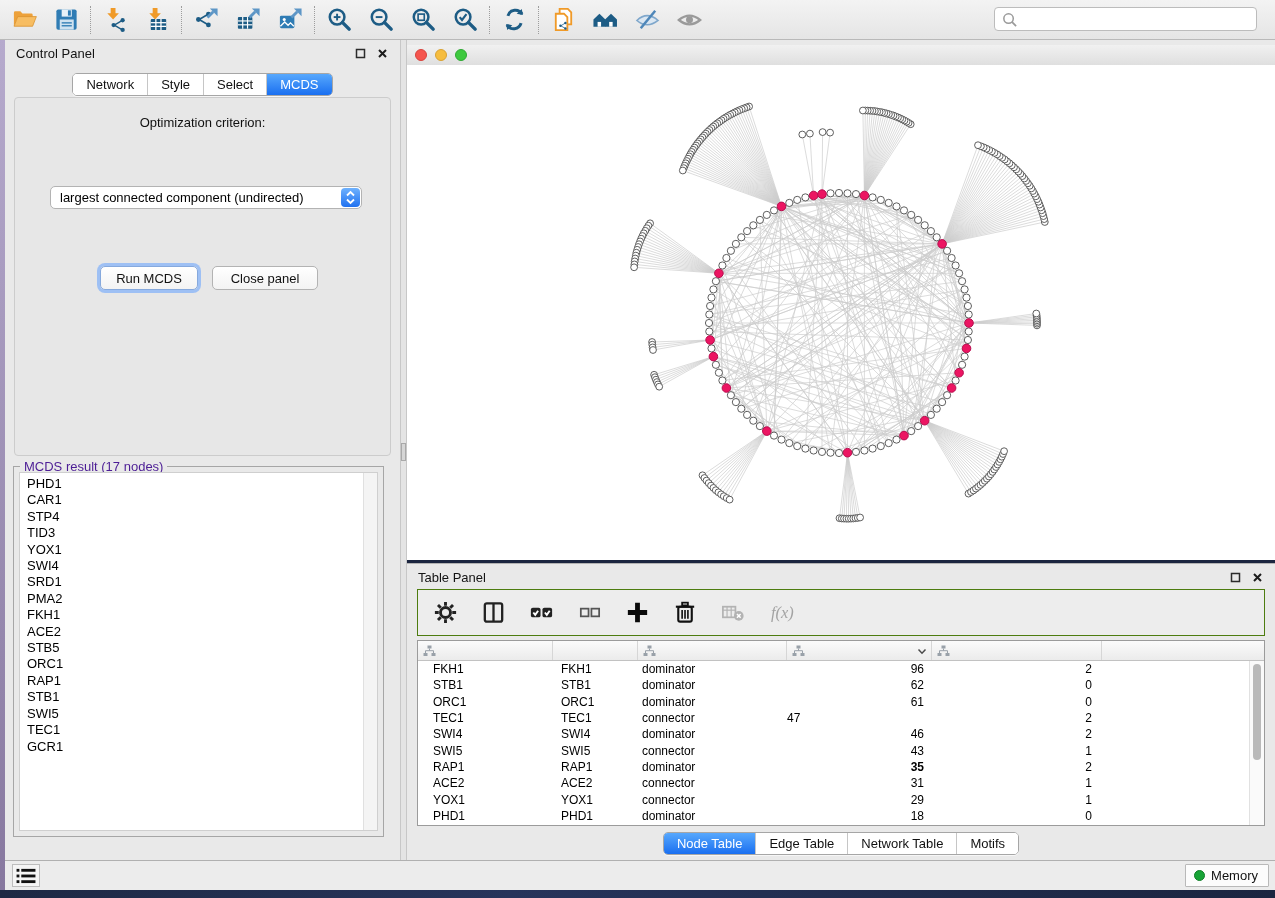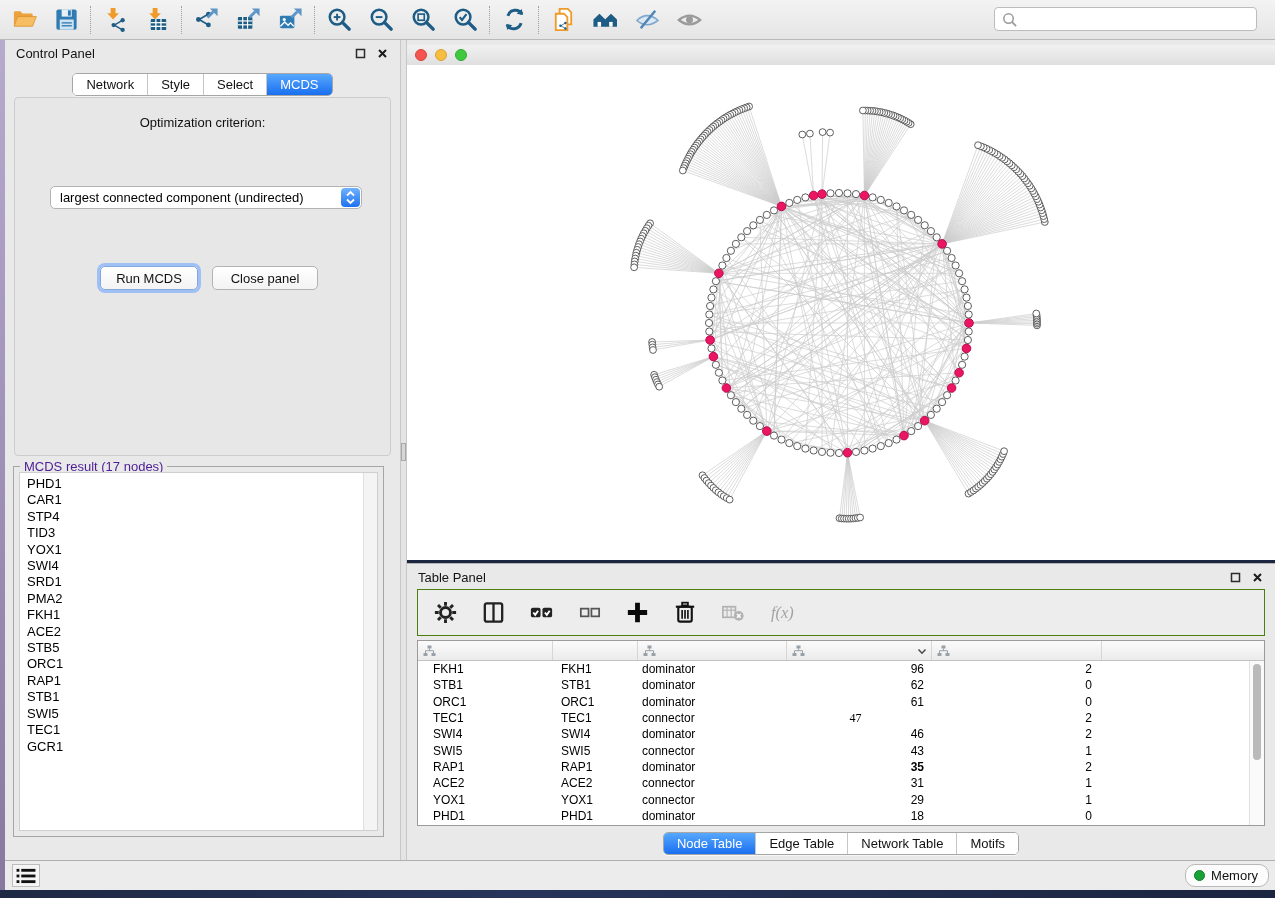--- a/index.html
+++ b/index.html
@@ -76,21 +76,21 @@
   .tbody{position:absolute;top:20px;left:0;right:14px;bottom:0;font-size:12px;color:#000;overflow:hidden}
   .tr{display:flex;height:16.3px;align-items:center}
   .td{overflow:hidden;white-space:nowrap;box-sizing:border-box}
   #tp-scroll{position:absolute;right:0;top:20px;bottom:0;width:14px;background:#fafafa;border-left:1px solid #e1e1e1}
   #tp-thumb{position:absolute;top:3px;left:3px;width:8px;height:96px;background:#b9b9b9;border-radius:4px}
   #tp-tabs{position:absolute;left:0;right:0;top:268px;text-align:center}
 
   
   #status-bar{left:5px;top:860px;width:1270px;height:30px;background:#ececec;border-top:1px solid #b0b0b0;box-sizing:border-box}
   #list-btn{position:absolute;left:7px;top:3px;width:28px;height:23px;background:#f5f5f5;border:1px solid #bdbdbd;display:flex;align-items:center;justify-content:center;padding:0}
-  #memory-btn{position:absolute;right:6px;top:3px;height:23px;padding:0 10px 0 8px;background:#fcfcfc;border:1px solid #b9b9b9;border-radius:10px;display:flex;align-items:center;gap:6px;font-size:13px;color:#111}
+  #memory-btn{position:absolute;right:6px;top:3px;height:23px;padding:0 10px 0 8px;background:#fcfcfc;border:1px solid #b9b9b9;border-radius:1px;display:flex;align-items:center;gap:6px;font-size:13px;color:#111}
   #memory-dot{width:11px;height:11px;border-radius:50%;background:#17a336;border:1px solid #0f7f27;box-sizing:border-box}
 </style>
 </head>
 <body>
 
 <div id="toolbar" class="abs">
     <div class="tb-group">
       <button class="tb-btn">
         <svg width="27" height="27" viewBox="0 0 28 28">
           <path d="M3 21 V7 a1.5 1.5 0 0 1 1.5-1.5 h5.2 l2.2 2.3 H21 a1.5 1.5 0 0 1 1.5 1.5 v2.2 H7z" fill="#eda13a"></path>
@@ -1218,21 +1218,21 @@
           <div class="td" style="width: 135px; padding-left: 15px;">ORC1</div>
           <div class="td" style="width: 85px; padding-left: 8px;">ORC1</div>
           <div class="td" style="width: 149px; padding-left: 4px;">dominator</div>
           <div class="td" style="width: 145px; text-align: right; padding-right: 8px;">61</div>
           <div class="td" style="width: 170px; text-align: right; padding-right: 10px;">0</div>
         </div>
         <div class="tr">
           <div class="td" style="width: 135px; padding-left: 15px;">TEC1</div>
           <div class="td" style="width: 85px; padding-left: 8px;">TEC1</div>
           <div class="td" style="width: 149px; padding-left: 4px;">connector</div>
-          <div class="td" style="width: 145px; text-align: center; padding-right: 8px; font-family: Liberation Serif, serif;">47</div>
+          <div class="td" style="width: 145px; text-align: left; padding-right: 8px;">47</div>
           <div class="td" style="width: 170px; text-align: right; padding-right: 10px;">2</div>
         </div>
         <div class="tr">
           <div class="td" style="width: 135px; padding-left: 15px;">SWI4</div>
           <div class="td" style="width: 85px; padding-left: 8px;">SWI4</div>
           <div class="td" style="width: 149px; padding-left: 4px;">dominator</div>
           <div class="td" style="width: 145px; text-align: right; padding-right: 8px;">46</div>
           <div class="td" style="width: 170px; text-align: right; padding-right: 10px;">2</div>
         </div>
         <div class="tr">

